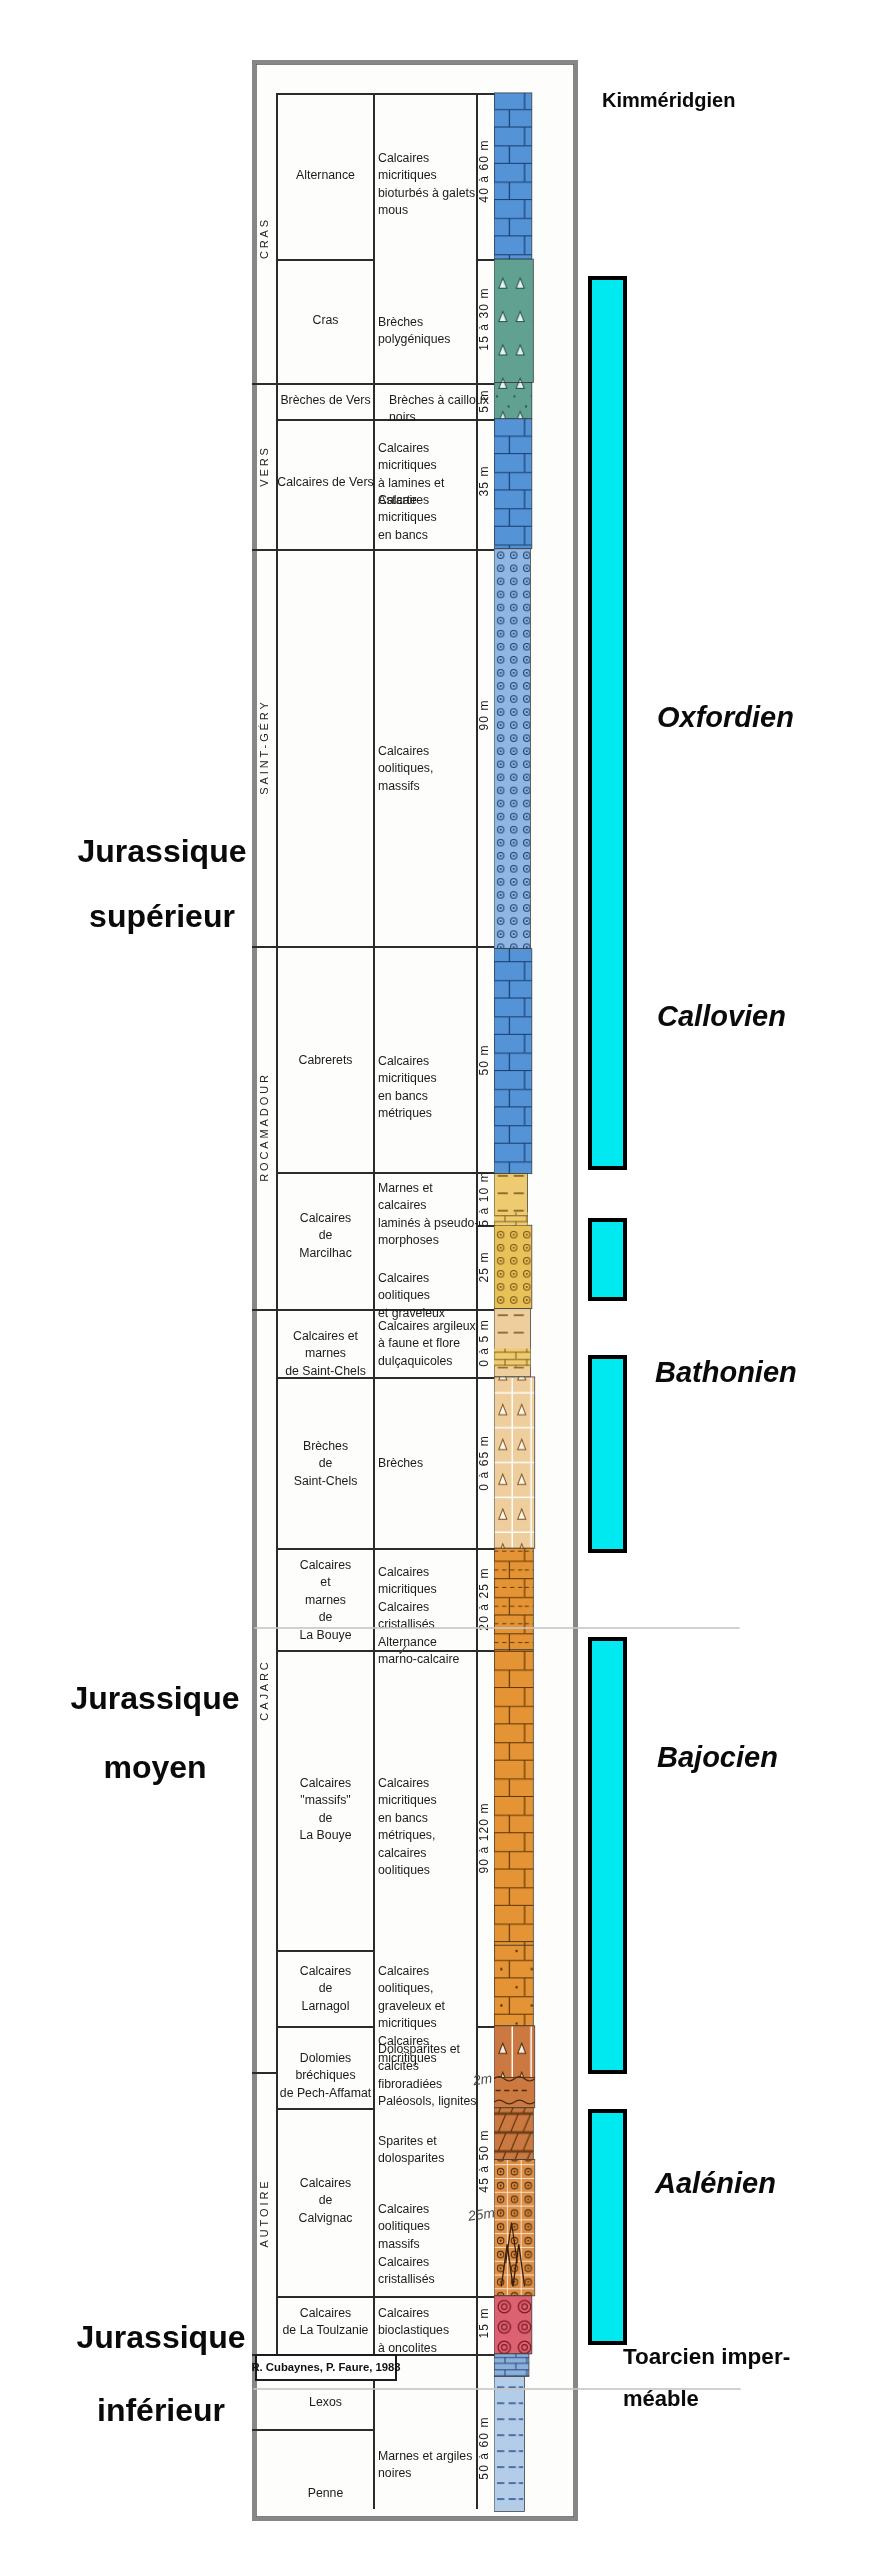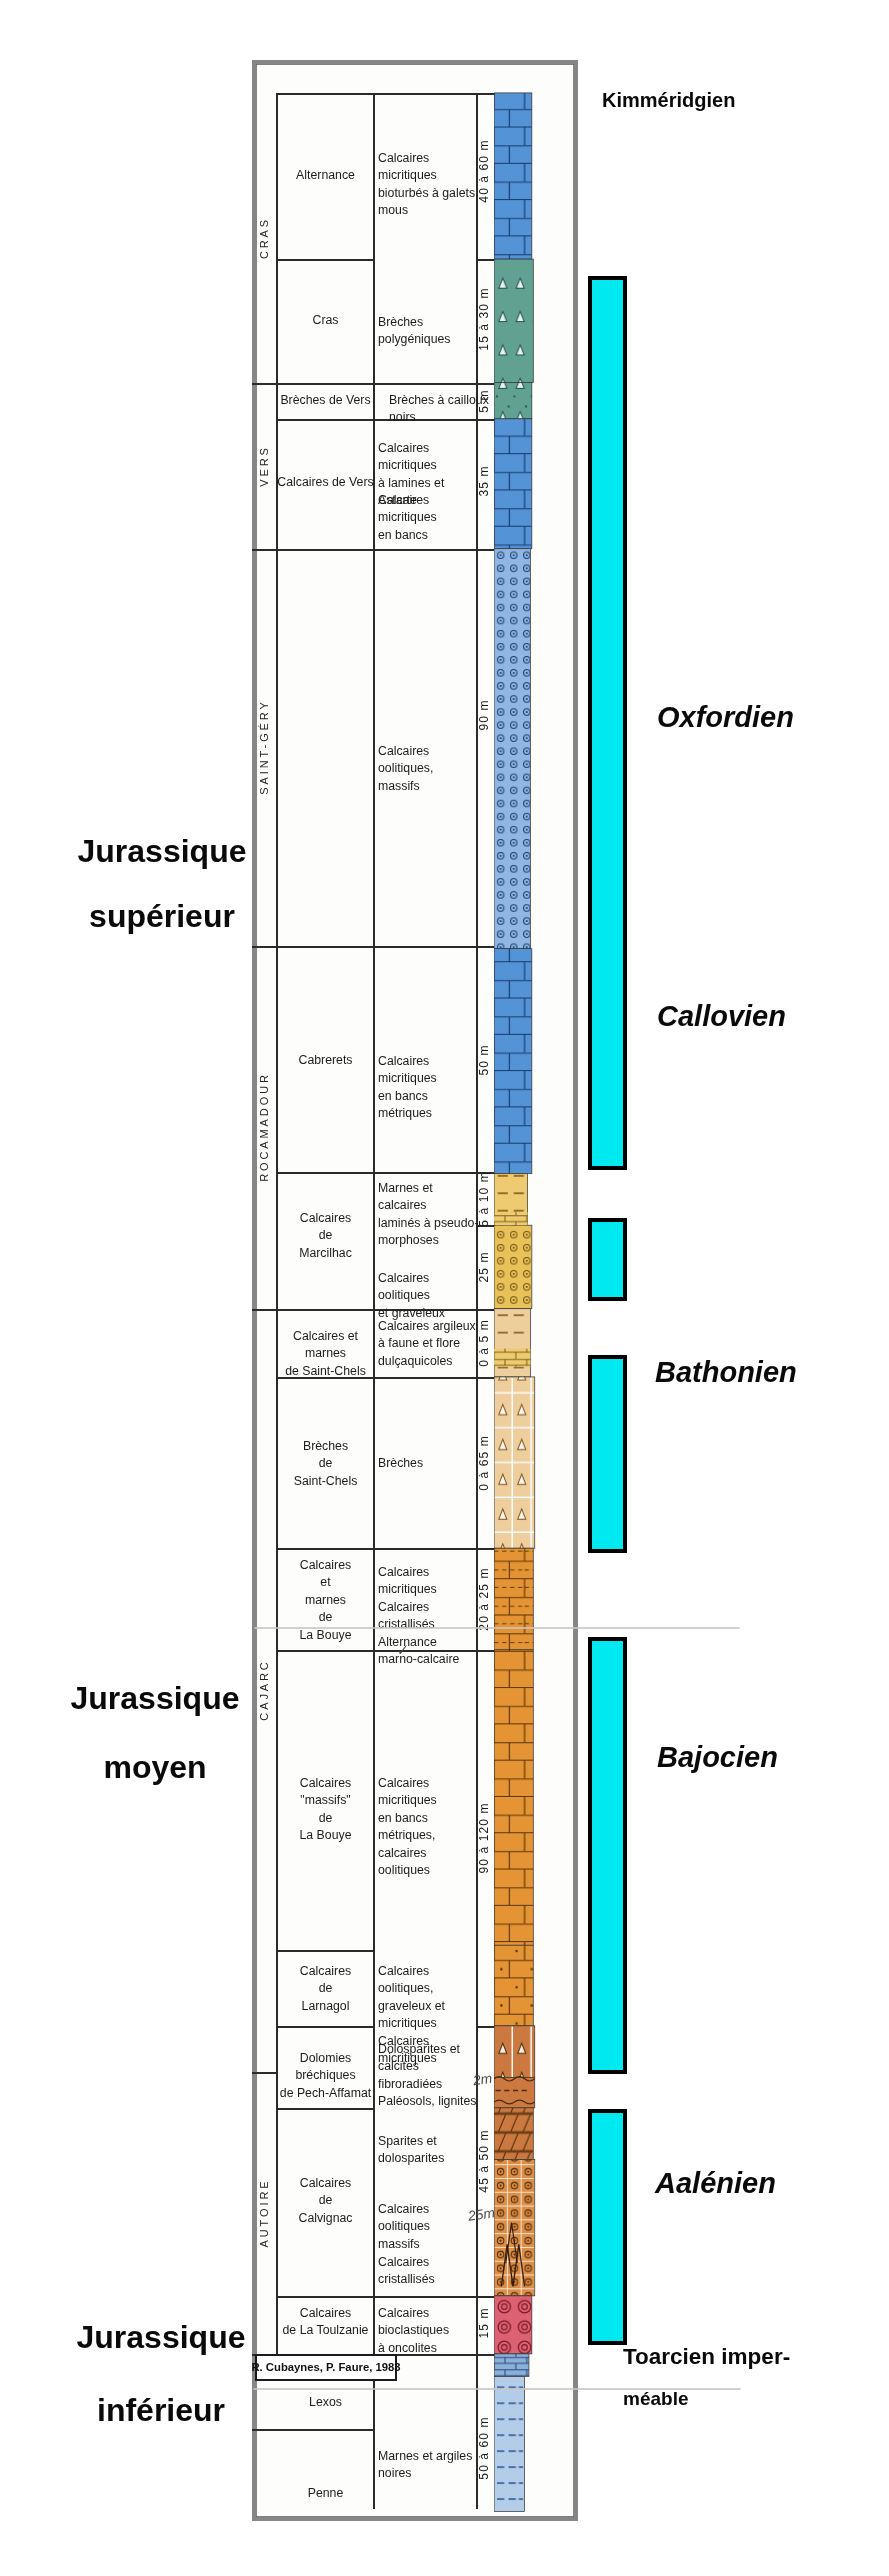--- a/index.html
+++ b/index.html
@@ -360,21 +360,21 @@
       </div>
     </div>
   <div id="labels-layer" class="abs" style="left:0;top:0;">
       <div class="stage-label upright" style="left: 602px; top: 100px;">Kimméridgien</div>
       <div class="stage-label" style="left: 657px; top: 717px;">Oxfordien</div>
       <div class="stage-label" style="left: 657px; top: 1016px;">Callovien</div>
       <div class="stage-label" style="left: 655px; top: 1372px;">Bathonien</div>
       <div class="stage-label" style="left: 657px; top: 1757px;">Bajocien</div>
       <div class="stage-label" style="left: 655px; top: 2183px;">Aalénien</div>
       <div class="stage-label upright" style="left: 623px; top: 2357px; font-size: 22.5px;">Toarcien imper-</div>
-      <div class="stage-label upright" style="left: 623px; top: 2399px; font-size: 19px;">méable</div>
+      <div class="stage-label upright" style="left: 623px; top: 2399px; font-size: 22px;">méable</div>
       <div class="epoch-label" style="left: 162px; top: 851px;">Jurassique</div>
       <div class="epoch-label" style="left: 162px; top: 916px;">supérieur</div>
       <div class="epoch-label" style="left: 155px; top: 1698px;">Jurassique</div>
       <div class="epoch-label" style="left: 155px; top: 1767px;">moyen</div>
       <div class="epoch-label" style="left: 161px; top: 2337px;">Jurassique</div>
       <div class="epoch-label" style="left: 161px; top: 2410px;">inférieur</div>
       <div id="credit-box" style="left: 255px; top: 2354px; width: 138px; height: 22.5px;">R. Cubaynes, P. Faure, 1983</div>
       <div class="crease" style="left: 254px; top: 1627px; width: 486px;"></div>
       <div class="crease" style="left: 253px; top: 2388px; width: 488px;"></div>
       <div class="hand" style="left: 396px; top: 1642px;">✓</div>

